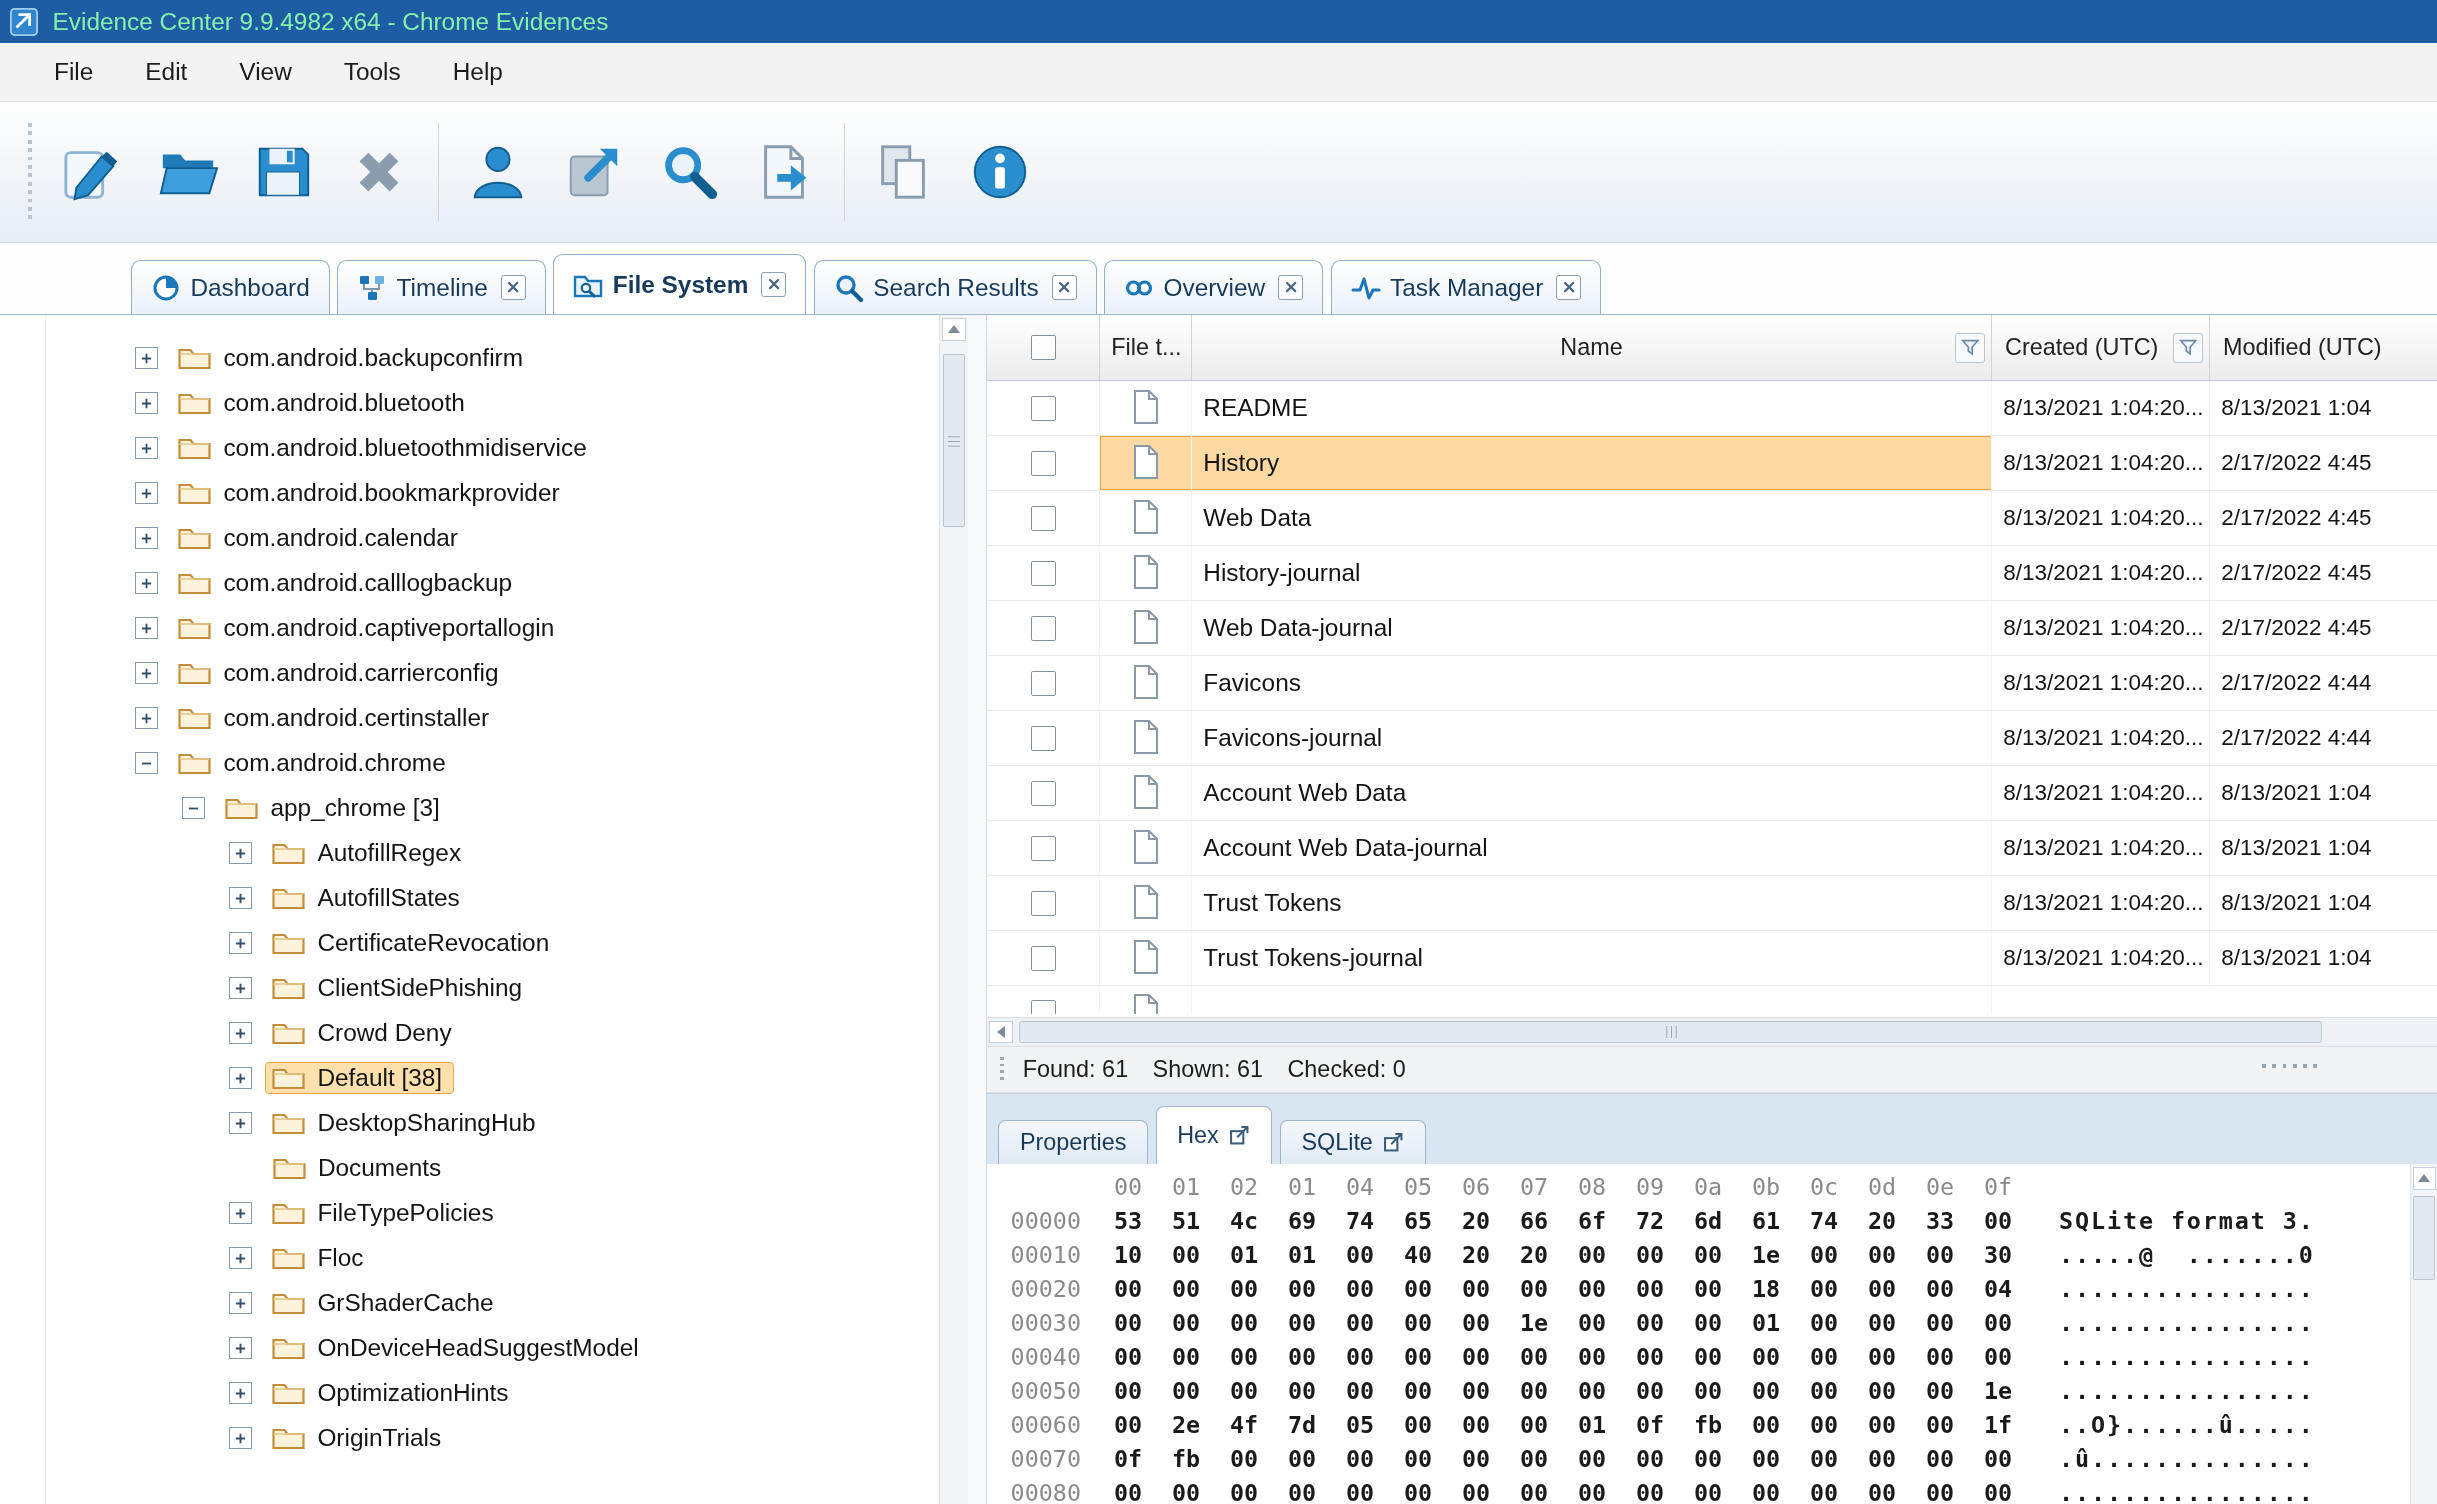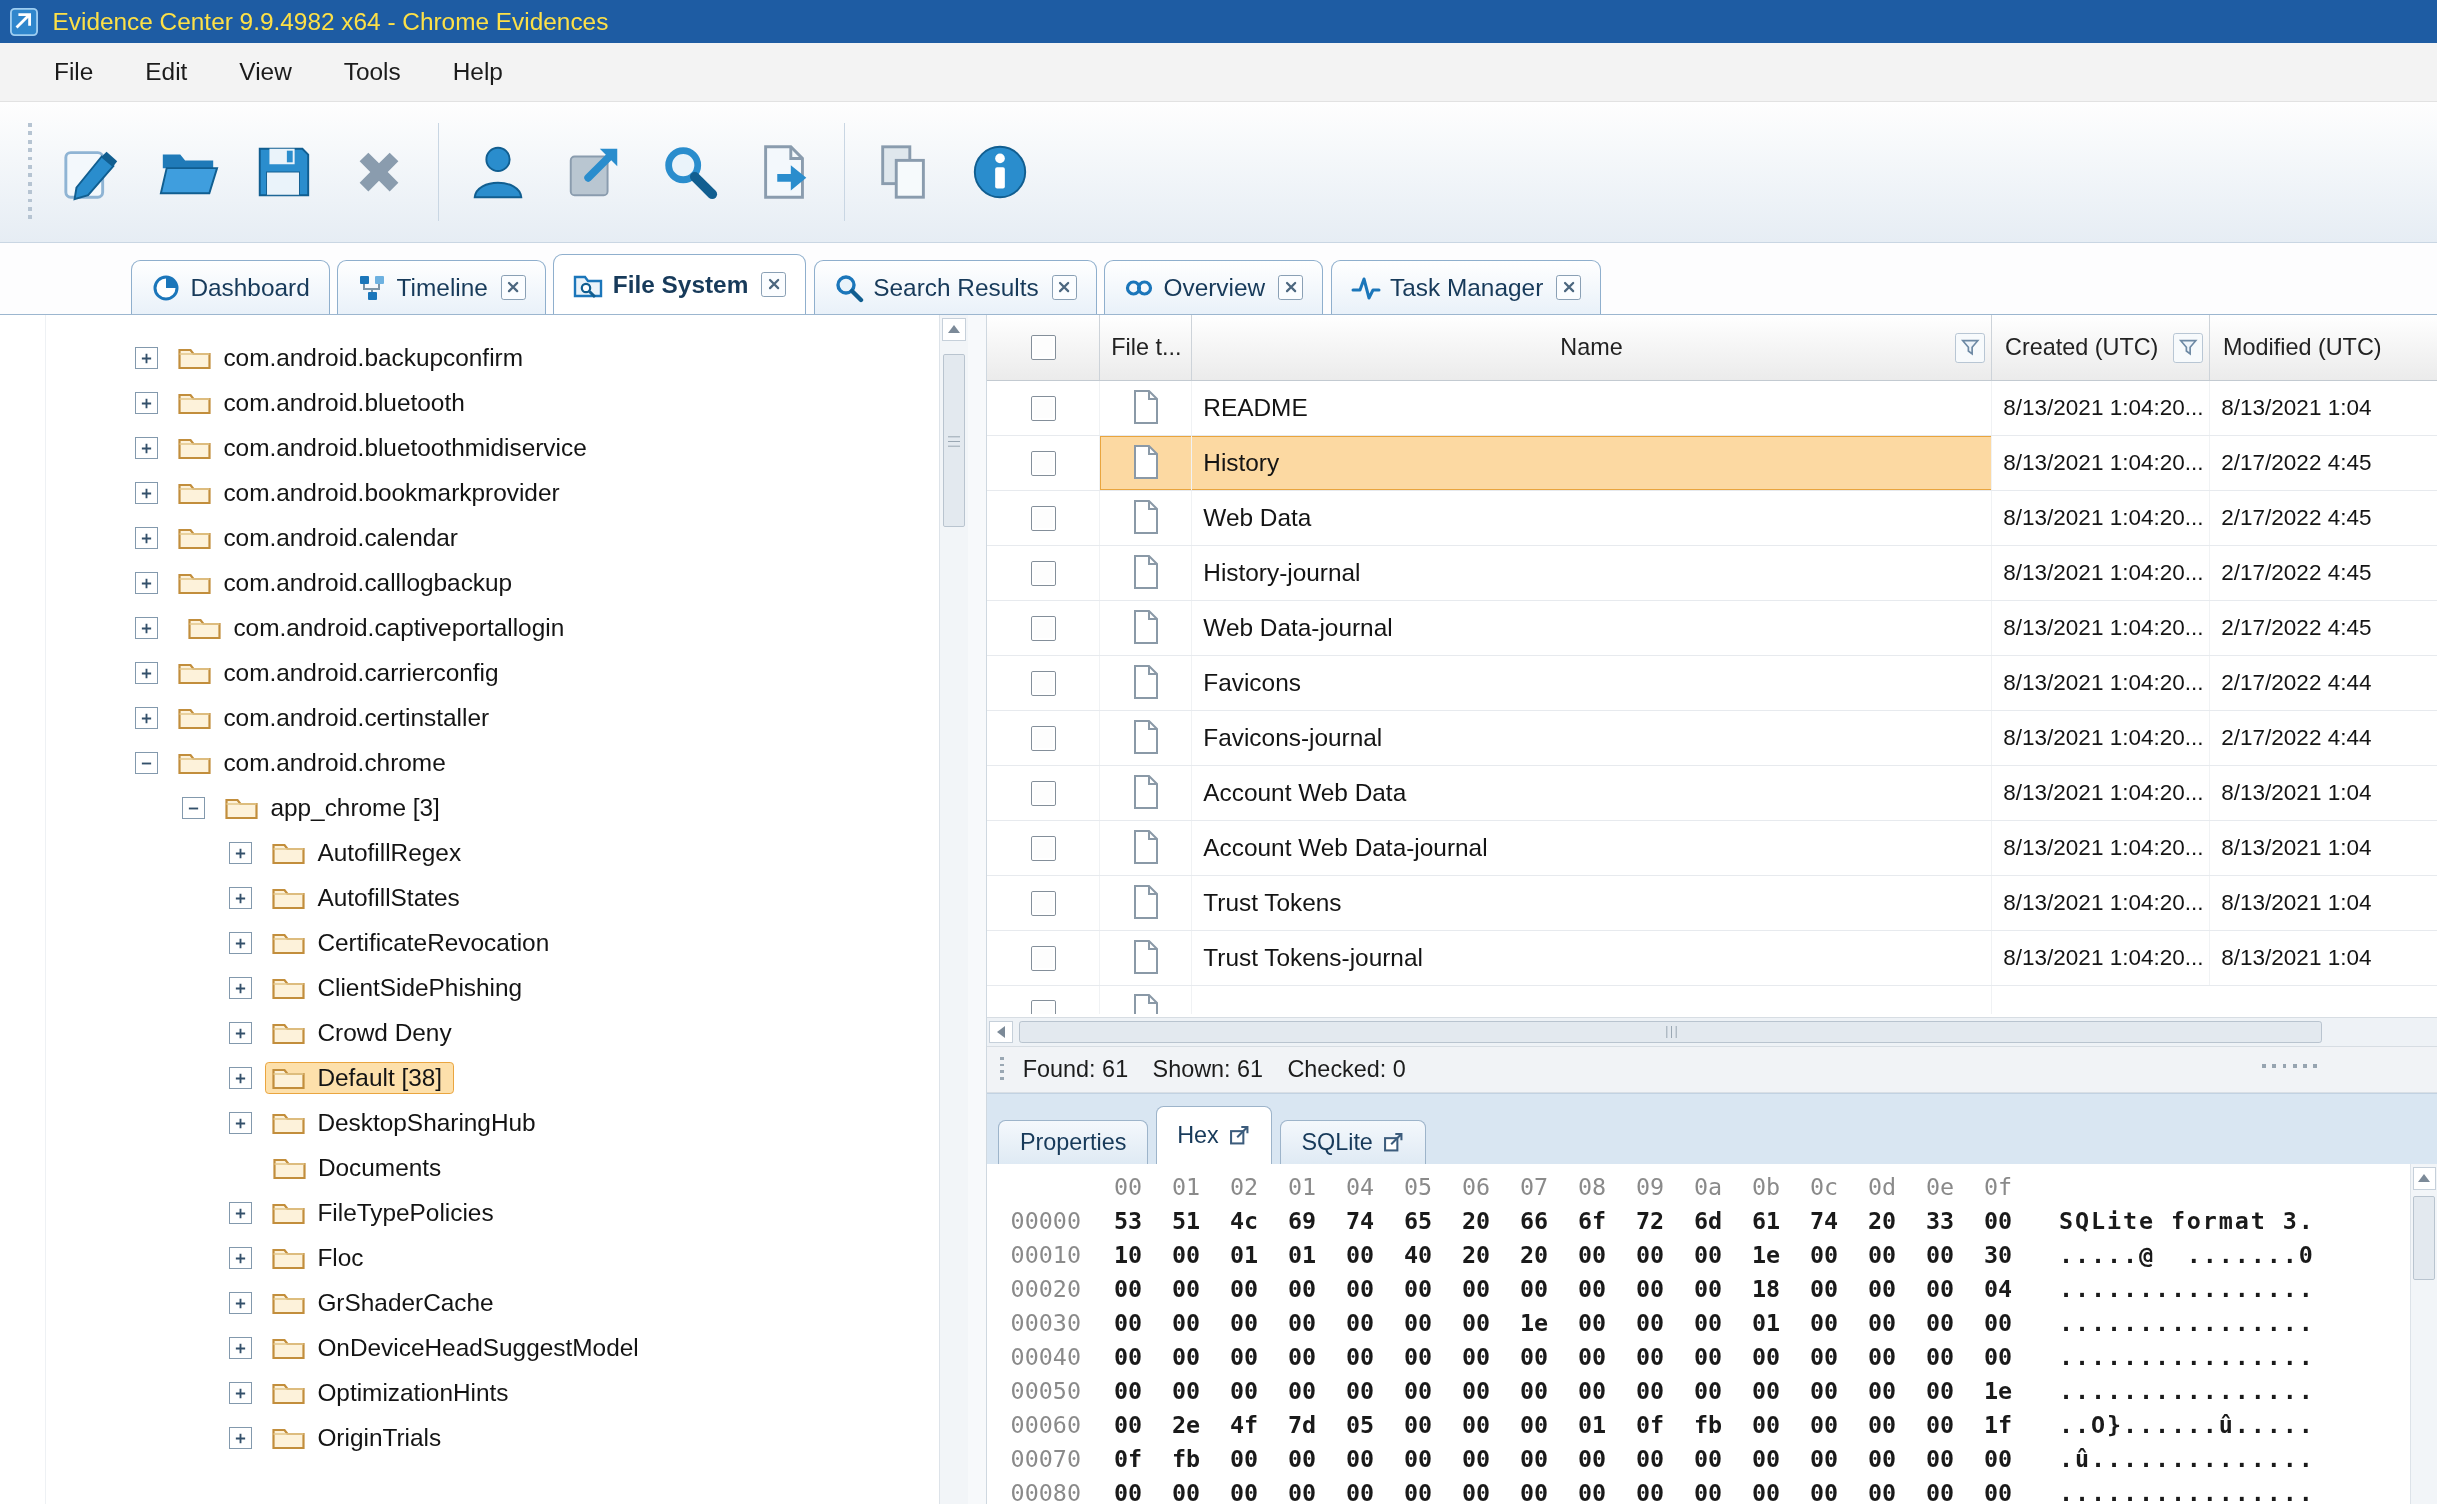--- a/index.html
+++ b/index.html
@@ -4,21 +4,21 @@
 <style>
   html,body{margin:0;padding:0;background:#888;}
   *{box-sizing:border-box;}
   #app{position:relative;width:2438px;height:1505px;background:#fff;overflow:hidden;
        font-family:"Liberation Sans",sans-serif;color:#141414;}
 
   
   .titlebar{position:absolute;left:0;top:0;right:0;height:43px;background:#1e5ca3;
             display:flex;align-items:center;padding-left:7.5px;}
   .app-icon{width:32px;height:32px;display:flex;align-items:center;justify-content:center;}
-  .title-text{color:#fde047;font-size:24.4px;margin-left:13px;white-space:nowrap;}
+  .title-text{color:#86efac;font-size:24.4px;margin-left:13px;white-space:nowrap;}
 
   
   .menubar{position:absolute;left:0;top:43px;right:0;height:59px;background:#f3f3f3;
            border-bottom:0.9px solid #e2e2e2;display:flex;align-items:center;padding-left:28px;}
   .menu-item{padding:4px 26px;font-size:24.4px;color:#1b1b1b;height:100%;display:flex;align-items:center;cursor:default;}
 
   
   .toolbar{position:absolute;left:0;top:102px;right:0;height:141px;
            background:linear-gradient(#fefefe,#e6edf4);border-bottom:0.9px solid #c9d6e3;
            display:flex;align-items:center;}
@@ -425,21 +425,21 @@
           <span class="row-content">
             <span class="ticon" style="display: flex;">
               <svg width="35" height="26" viewBox="0 0 34 26">
                 <path d="M2 5 h11 l3 4 h16 v14 H2 Z" fill="#fdf2da" stroke="#c28e3c" stroke-width="2.2"></path>
                 <path d="M2 9 h30" stroke="#e4c98f" stroke-width="1.6"></path>
               </svg>
             </span>
             <span class="tree-label">com.android.calllogbackup</span>
           </span>
         </div>
-        <div class="tree-row" style="padding-left: 89px; gap: 10px;">
+        <div class="tree-row" style="padding-left: 89px;">
           <span class="expand-box">
             <svg width="13" height="13" viewBox="0 0 14 14">
               <path d="M7 2 V12 M2 7 H12" stroke="#33506b" stroke-width="2"></path>
             </svg>
           </span>
           <span class="row-content">
             <span class="ticon" style="display: flex;">
               <svg width="35" height="26" viewBox="0 0 34 26">
                 <path d="M2 5 h11 l3 4 h16 v14 H2 Z" fill="#fdf2da" stroke="#c28e3c" stroke-width="2.2"></path>
                 <path d="M2 9 h30" stroke="#e4c98f" stroke-width="1.6"></path>

